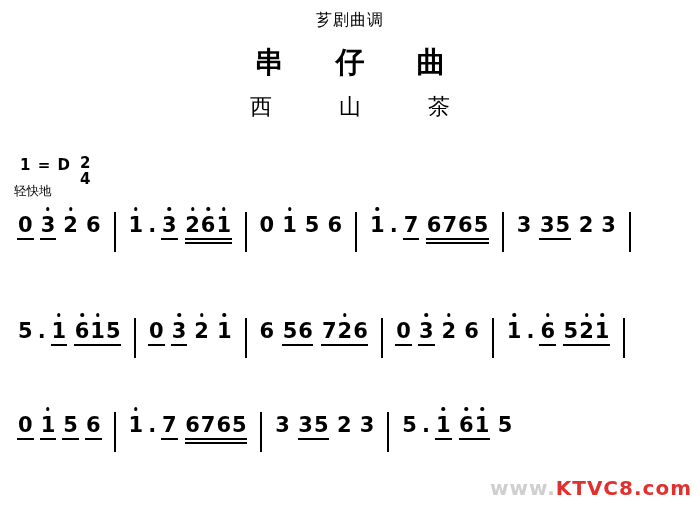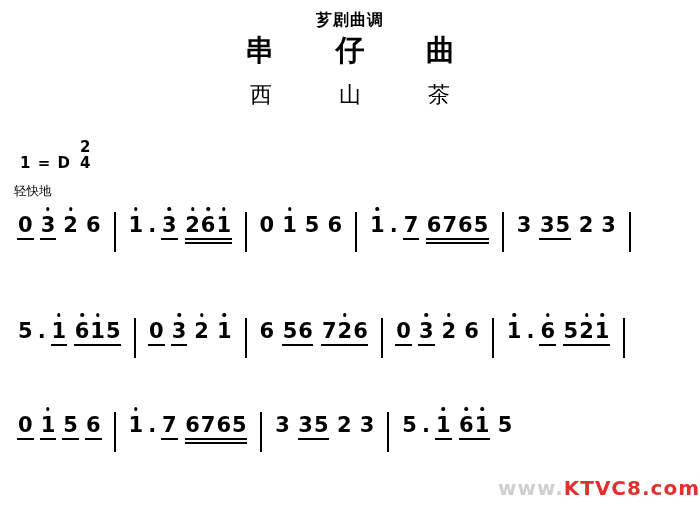--- a/index.html
+++ b/index.html
@@ -21,47 +21,47 @@
     height: 506px;
   }
 
   
   .header {
     text-align: center;
     padding-top: 10px;
   }
   .genre-title {
     font-family: "DejaVu Sans", sans-serif;
-    font-weight: bold;
+    font-weight: normal;
     font-size: 16px;
     letter-spacing: 1px;
   }
   .main-title {
-    font-family: Liberation Mono, monospace;
+    font-family: Liberation Sans, sans-serif;
     font-weight: bold;
     font-size: 29px;
     letter-spacing: 22px;
-    margin-top: 0;
+    margin-top: 12px;
     margin-left: 22px;
   }
   .sub-title {
     font-family: "DejaVu Sans", sans-serif;
     font-size: 22px;
     letter-spacing: 30px;
     margin-top: 9px;
     margin-left: 30px;
   }
 
   
   .keyblock {
     position: absolute;
     left: 20px;
-    top: 140px;
+    top: 156px;
     display: flex;
-    align-items: flex-end;
+    align-items: flex-start;
     font-family: "DejaVu Sans", sans-serif;
     font-weight: bold;
   }
   .keyblock .key {
     font-size: 15px;
     letter-spacing: 1px;
   }
   .meter {
     display: inline-flex;
     flex-direction: column;
@@ -180,21 +180,21 @@
     font-weight: bold;
     font-size: 21px;
     line-height: 26px;
     margin: 0 2px 0 1px;
     display: inline-block;
   }
 
   
   .watermark {
     position: absolute;
-    right: 0;
+    right: 8px;
     bottom: 6px;
     font-family: "DejaVu Sans", sans-serif;
     font-weight: bold;
     font-size: 20px;
     letter-spacing: 1px;
     color: #d9d9d9;
   }
   .watermark .wm-red { color: #e03030; }
   .watermark .wm-grey { color: #cfcfcf; }
 </style>

